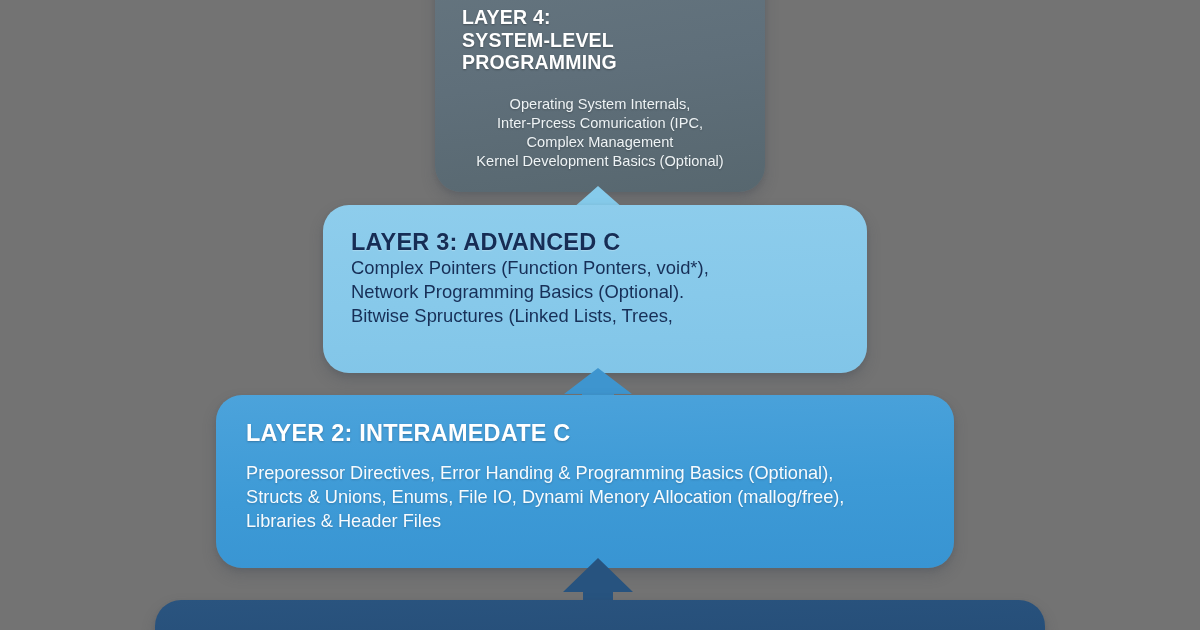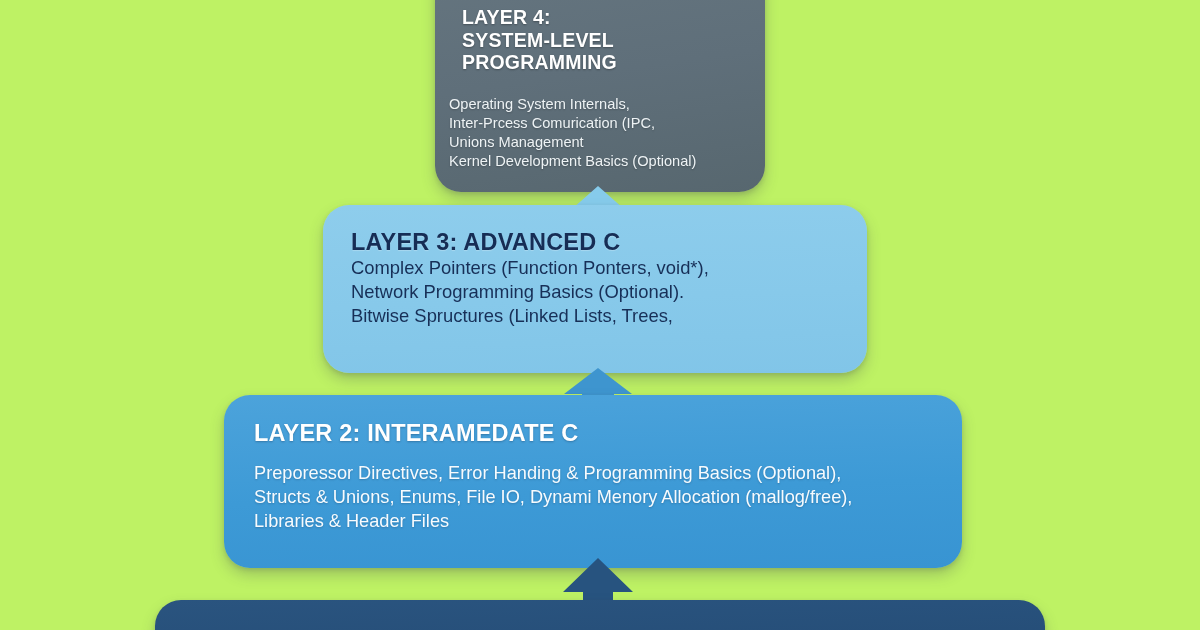--- a/index.html
+++ b/index.html
@@ -5,21 +5,21 @@
 <style>
   html, body {
     margin: 0;
     padding: 0;
     background: #ffffff;
   }
   #canvas {
     position: relative;
     width: 1200px;
     height: 630px;
-    background: #bef264;
+    background: #737373;
     overflow: hidden;
     font-family: "Liberation Sans", sans-serif;
     -webkit-font-smoothing: antialiased;
   }
 
   
   .layer-box {
     position: absolute;
     box-sizing: border-box;
     border-radius: 26px;
@@ -59,21 +59,21 @@
   #layer4 .layer-title {
     color: #ffffff;
     font-size: 19.5px;
     text-align: left;
     padding-left: 13px;
     text-shadow: 0 1px 2px rgba(0,0,0,0.30);
   }
   #layer4 .layer-body {
     color: #eef3f5;
     font-size: 14.6px;
-    text-align: left;
+    text-align: center;
     margin-top: 21px;
     text-shadow: 0 1px 2px rgba(0,0,0,0.24);
   }
 
   
   #layer3 {
     left: 323px;
     top: 205px;
     width: 544px;
     height: 168px;
@@ -86,21 +86,21 @@
     text-shadow: 0 1px 1px rgba(255,255,255,0.25);
   }
   #layer3 .layer-body {
     color: #172f57;
     font-size: 18.4px;
     margin-top: 0;
   }
 
   
   #layer2 {
-    left: 224px;
+    left: 216px;
     top: 395px;
     width: 738px;
     height: 173px;
     background: linear-gradient(178deg, #4ca3db 0%, #3d9ad6 55%, #3894d2 100%);
   }
   #layer2 .layer-inner { padding: 25px 30px 0 30px; }
   #layer2 .layer-title {
     color: #ffffff;
     font-size: 23.5px;
     text-shadow: 0 1px 2px rgba(20,50,80,0.35);
@@ -139,21 +139,21 @@
 
   <div class="layer-box" id="layer4">
     <div class="layer-inner">
       <div class="layer-title">
         <span>LAYER 4:</span><br>
         <span>SYSTEM-LEVEL PROGRAMMING</span>
       </div>
       <div class="layer-body">
         <span class="body-line">Operating System Internals,</span>
         <span class="body-line">Inter-Prcess Comurication (IPC,</span>
-        <span class="body-line">Unions Management</span>
+        <span class="body-line">Complex Management</span>
         <span class="body-line">Kernel Development Basics (Optional)</span>
       </div>
     </div>
   </div>
 
   <div class="arrow" id="arrow34" style="left:560px; top:186px;">
     <svg width="76" height="36" viewBox="0 0 76 36">
       <polygon points="38,0 72,30 54,30 54,36 22,36 22,30 4,30" fill="#86cbeb"></polygon>
     </svg>
   </div>

